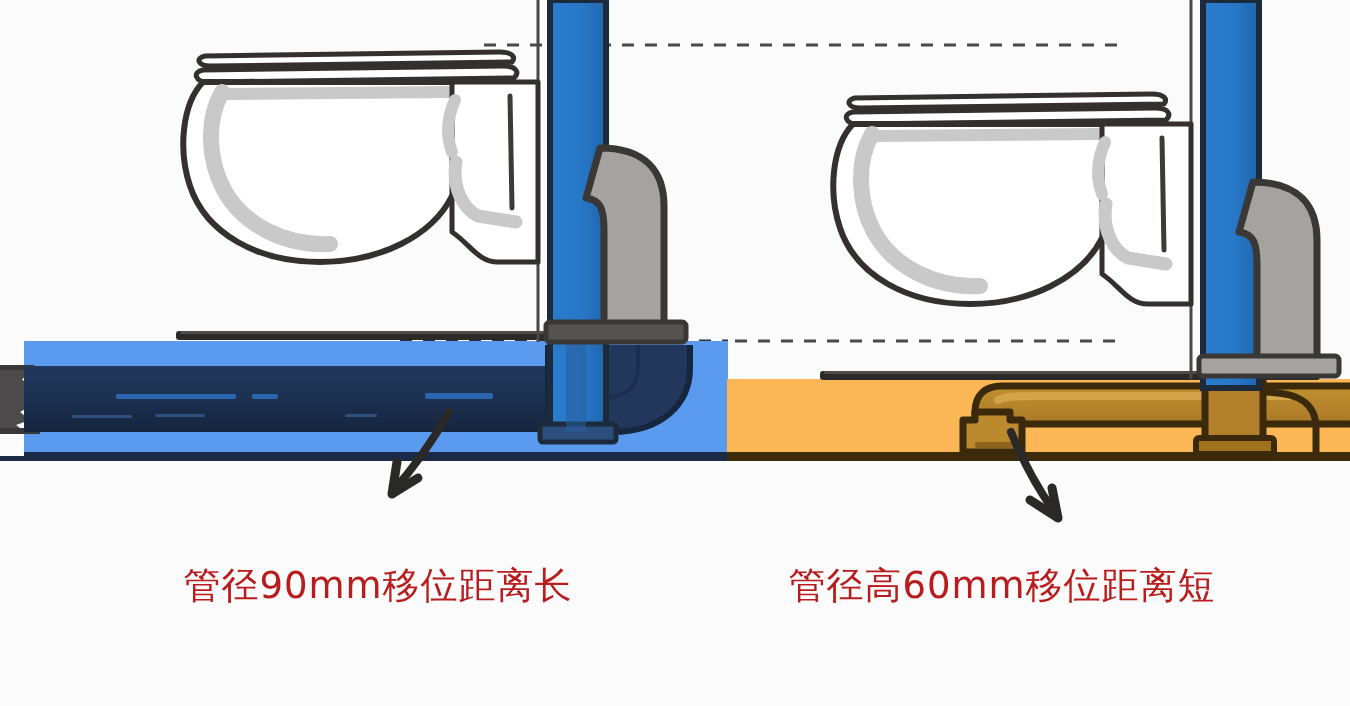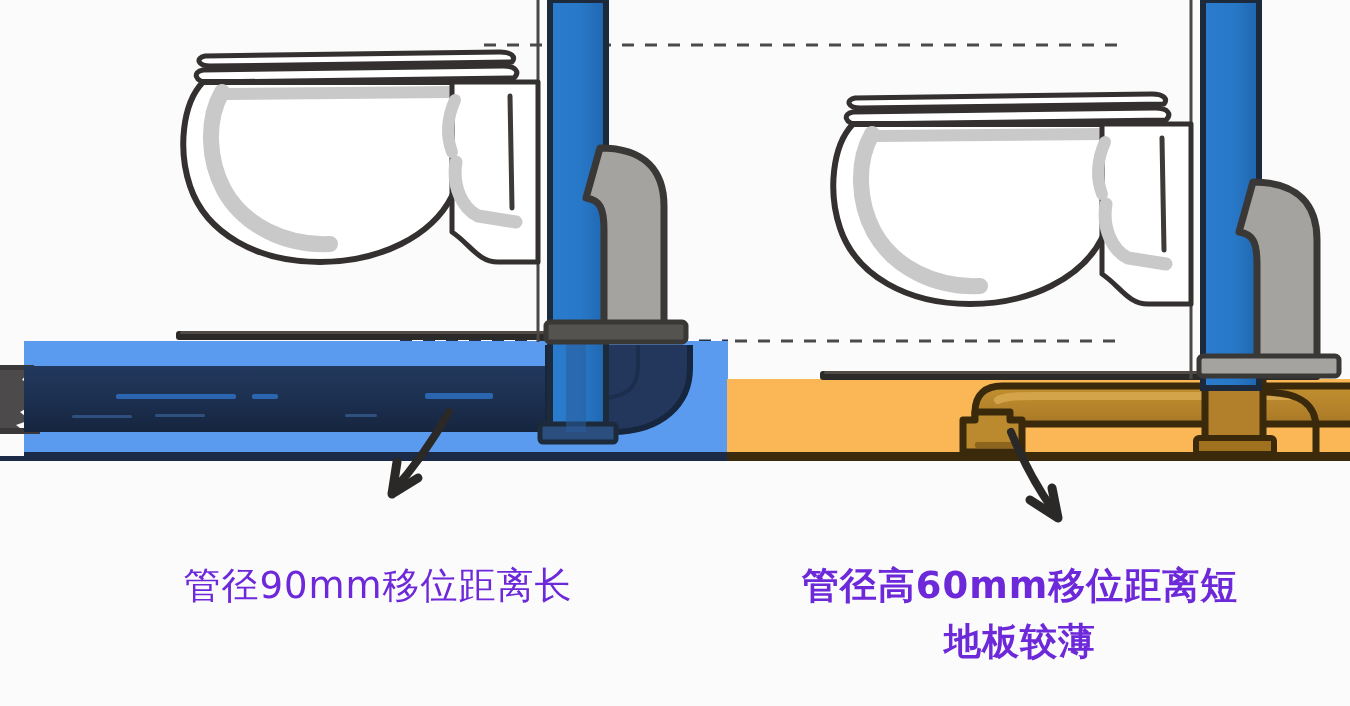--- a/index.html
+++ b/index.html
@@ -17,41 +17,40 @@
     background: #fbfbfc;
     overflow: hidden;
   }
   #scene {
     position: absolute;
     inset: 0;
   }
   .caption-block {
     position: absolute;
     text-align: center;
-    color: #6d28d9;
+    color: #b91c1c;
     font-family: "DejaVu Sans", sans-serif;
     font-size: 37px;
     line-height: 56px;
     letter-spacing: 1px;
     white-space: nowrap;
     font-weight: 500;
   }
   .caption-line {
     display: block;
   }
   #caption-left {
     left: 118px;
     top: 558px;
     width: 520px;
   }
   #caption-right {
-    left: 740px;
+    left: 722px;
     top: 558px;
     width: 560px;
-    font-weight: bold;
   }
 </style>
 </head>
 <body>
 
 <div id="stage">
 
   <svg id="scene" viewBox="0 0 1350 706" width="1350" height="706" xmlns="http://www.w3.org/2000/svg">
 
     <defs>
@@ -225,16 +224,15 @@
     </g>
 
   </svg>
 
   <div class="caption-block" id="caption-left">
     <span class="caption-line">管径90mm移位距离长</span>
   </div>
 
   <div class="caption-block" id="caption-right">
     <span class="caption-line">管径高60mm移位距离短</span>
-    <span class="caption-line">地板较薄</span>
   </div>
 
 </div>
 
 </body></html>

